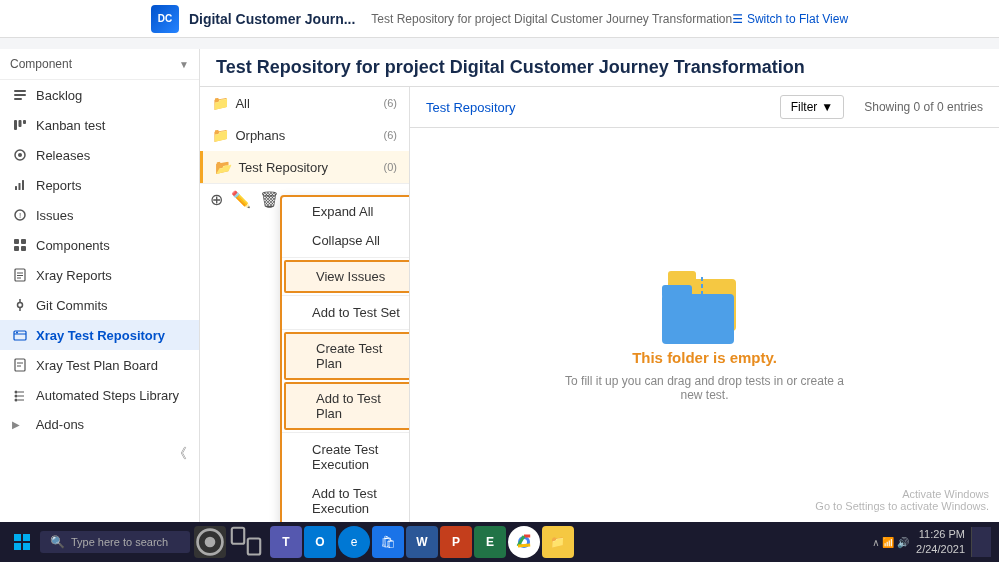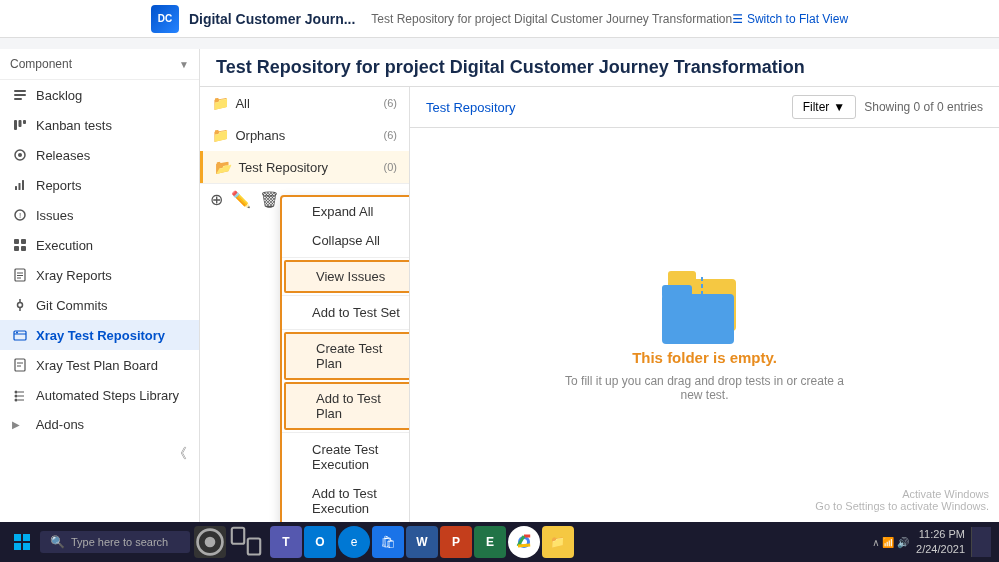--- a/index.html
+++ b/index.html
@@ -48,21 +48,21 @@
     
     .context-menu { position: absolute; top: 108px; left: 80px; background: #fff; border: 2px solid #e88c1e; border-radius: 4px; box-shadow: 0 4px 12px rgba(0,0,0,0.15); z-index: 100; min-width: 160px; }
     .context-menu-item { padding: 7px 30px; font-size: 13px; color: #333; cursor: pointer; }
     .context-menu-item.highlighted { background: #fff5e6; border: 2px solid #e88c1e; margin: 2px; border-radius: 2px; }
     .context-menu-divider { border: none; border-top: 1px solid #eee; margin: 2px 0; }
 
     
     .main-view { flex: 1; display: flex; flex-direction: column; overflow: hidden; }
     .main-view-header { background: #fff; padding: 8px 16px; border-bottom: 1px solid #ddd; display: flex; align-items: center; justify-content: space-between; }
     .breadcrumb { font-size: 13px; color: #0052cc; }
-    .filter-row { display: flex; align-items: center; gap: 8px; }
+    .filter-row { display: flex; align-items: center; gap: 20px; }
     .filter-btn { background: #fff; border: 1px solid #ccc; border-radius: 3px; padding: 4px 10px; font-size: 12px; cursor: pointer; display: flex; align-items: center; gap: 4px; }
     .showing-text { font-size: 12px; color: #666; }
 
     .empty-state { flex: 1; display: flex; flex-direction: column; align-items: center; justify-content: center; background: #fff; }
     .empty-title { font-size: 15px; font-weight: 600; color: #e88c1e; margin-bottom: 8px; }
     .empty-desc { font-size: 12px; color: #888; text-align: center; max-width: 280px; }
 
     
     .taskbar { height: 40px; background: #1a1a2e; display: flex; align-items: center; padding: 0 8px; gap: 4px; flex-shrink: 0; }
     .taskbar-search { background: #2d2d4e; border: none; color: #ccc; padding: 4px 10px; border-radius: 3px; width: 150px; font-size: 12px; display: flex; align-items: center; gap: 6px; }
@@ -124,21 +124,21 @@
       </div>
 
       <div class="sidebar-item">
         <span class="icon">
           <svg viewBox="0 0 14 14" fill="none">
               <rect x="1" y="2" width="3" height="10" rx="1" fill="#555"></rect>
               <rect x="5.5" y="2" width="3" height="7" rx="1" fill="#555"></rect>
               <rect x="10" y="2" width="3" height="4" rx="1" fill="#555"></rect>
             </svg>
         </span>
-        <span>Kanban tests</span>
+        <span>Kanban test</span>
       </div>
 
       <div class="sidebar-item">
         <span class="icon">
           <svg viewBox="0 0 14 14" fill="none">
               <circle cx="7" cy="7" r="5" stroke="#555" stroke-width="1.5"></circle>
               <circle cx="7" cy="7" r="2" fill="#555"></circle>
             </svg>
         </span>
         <span>Releases</span>
@@ -167,21 +167,21 @@
 
       <div class="sidebar-item">
         <span class="icon">
           <svg viewBox="0 0 14 14" fill="none">
               <rect x="1" y="1" width="5" height="5" rx="1" fill="#555"></rect>
               <rect x="8" y="1" width="5" height="5" rx="1" fill="#555"></rect>
               <rect x="1" y="8" width="5" height="5" rx="1" fill="#555"></rect>
               <rect x="8" y="8" width="5" height="5" rx="1" fill="#555"></rect>
             </svg>
         </span>
-        <span>Execution</span>
+        <span>Components</span>
       </div>
 
       <div class="sidebar-item">
         <span class="icon">
           <svg viewBox="0 0 14 14" fill="none">
               <rect x="2" y="1" width="10" height="12" rx="1" stroke="#555" stroke-width="1.2"></rect>
               <line x1="4" y1="5" x2="10" y2="5" stroke="#555" stroke-width="1"></line>
               <line x1="4" y1="7.5" x2="10" y2="7.5" stroke="#555" stroke-width="1"></line>
               <line x1="4" y1="10" x2="8" y2="10" stroke="#555" stroke-width="1"></line>
             </svg>

